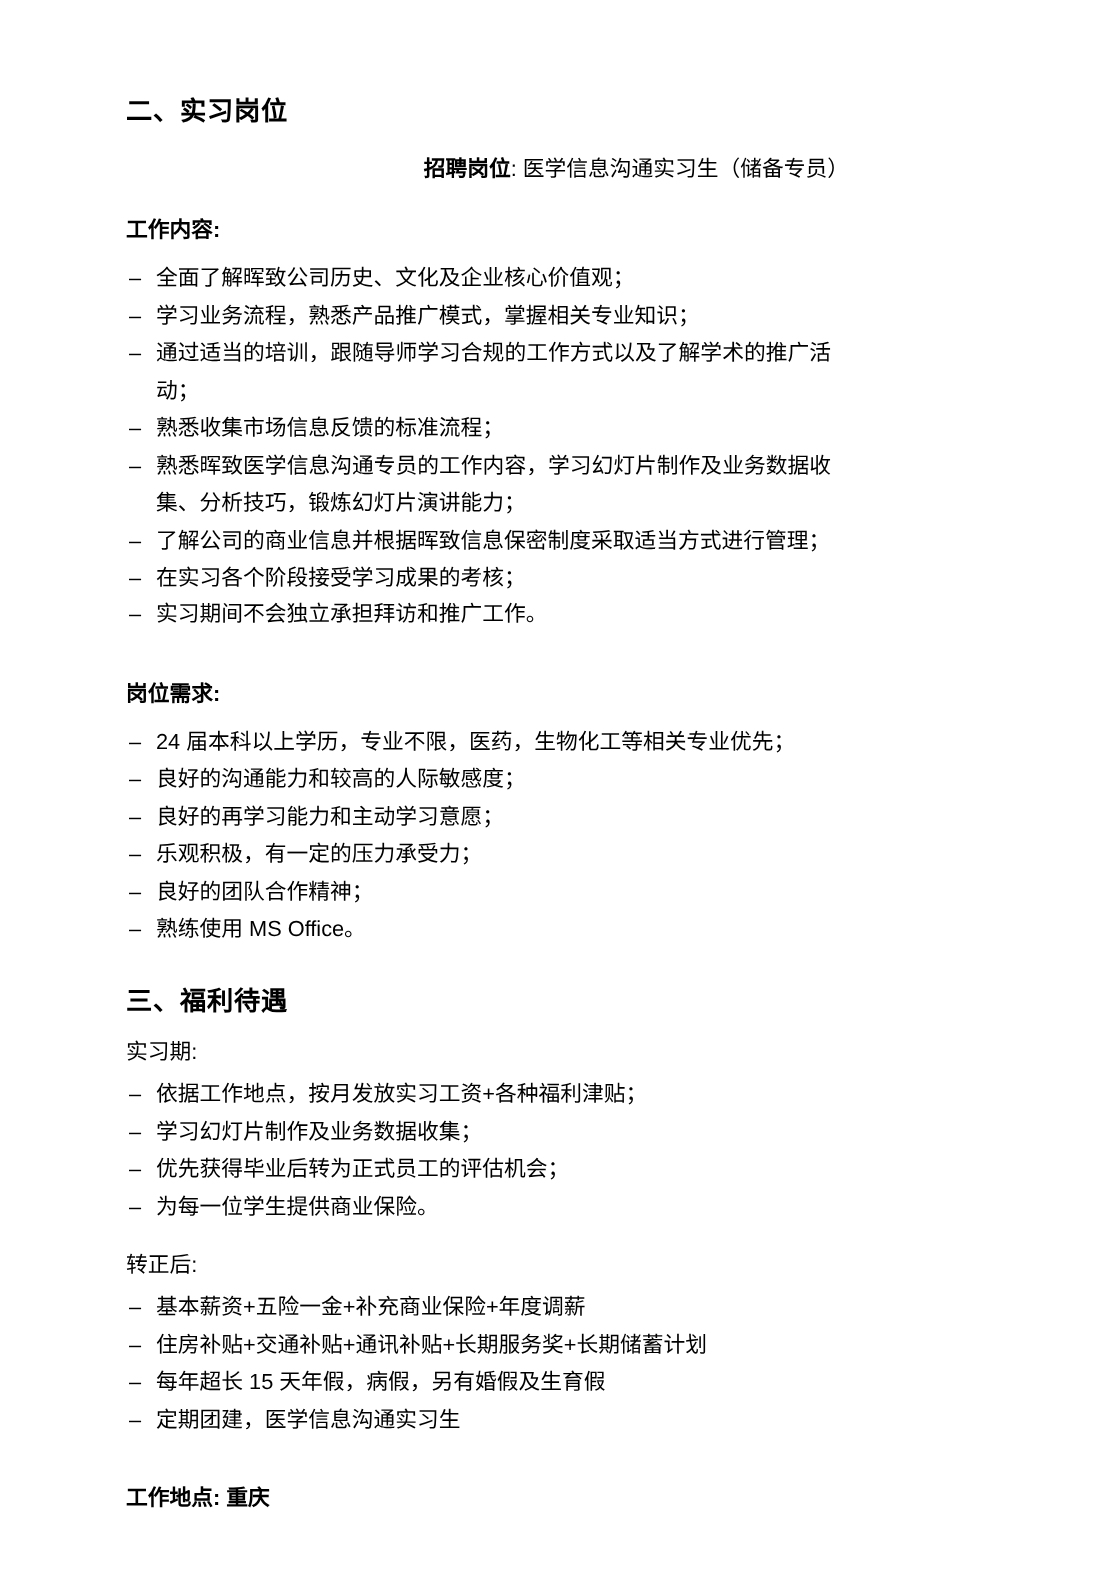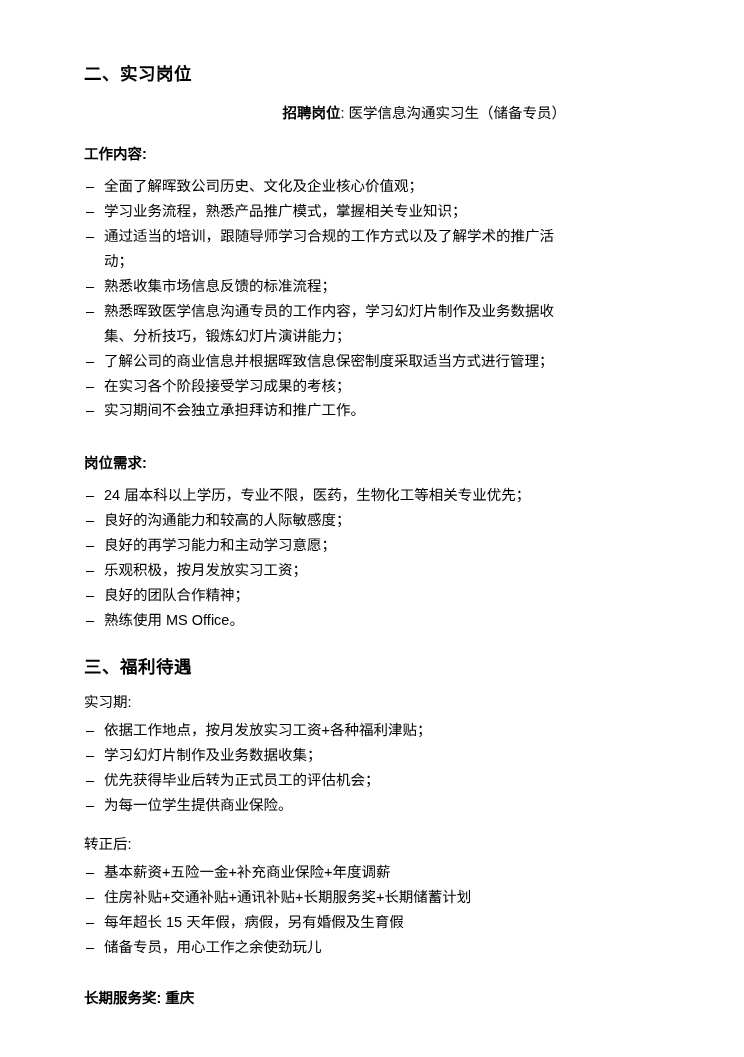--- a/index.html
+++ b/index.html
@@ -104,40 +104,40 @@
     <li>实习期间不会独立承担拜访和推广工作。</li>
   </ul>
 
   <div class="gap-md"></div>
 
   <p class="sub">岗位需求:</p>
   <ul class="list">
     <li>24 届本科以上学历，专业不限，医药，生物化工等相关专业优先；</li>
     <li>良好的沟通能力和较高的人际敏感度；</li>
     <li>良好的再学习能力和主动学习意愿；</li>
-    <li>乐观积极，按月发放实习工资；</li>
+    <li>乐观积极，有一定的压力承受力；</li>
     <li>良好的团队合作精神；</li>
     <li>熟练使用 MS Office。</li>
   </ul>
 
   <h2 class="h2 second">三、福利待遇</h2>
 
   <p class="plain-sub">实习期:</p>
   <ul class="list">
     <li>依据工作地点，按月发放实习工资+各种福利津贴；</li>
     <li>学习幻灯片制作及业务数据收集；</li>
     <li>优先获得毕业后转为正式员工的评估机会；</li>
     <li>为每一位学生提供商业保险。</li>
   </ul>
 
   <p class="plain-sub">转正后:</p>
   <ul class="list">
     <li>基本薪资+五险一金+补充商业保险+年度调薪</li>
     <li>住房补贴+交通补贴+通讯补贴+长期服务奖+长期储蓄计划</li>
     <li>每年超长 15 天年假，病假，另有婚假及生育假</li>
-    <li>储备专员，用心工作之余使劲玩儿</li>
+    <li>定期团建，医学信息沟通实习生</li>
   </ul>
 
   <p class="footer-line">
-    <span>长期服务奖</span><span class="value">: 重庆</span>
+    <span>工作地点</span><span class="value">: 重庆</span>
   </p>
 
 </div>
 
 </body></html>

